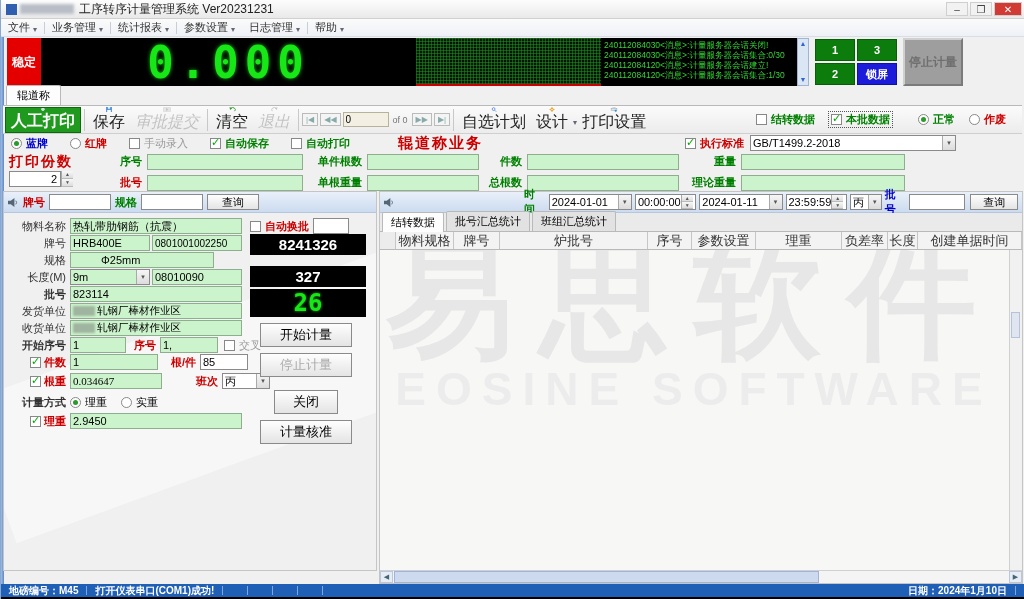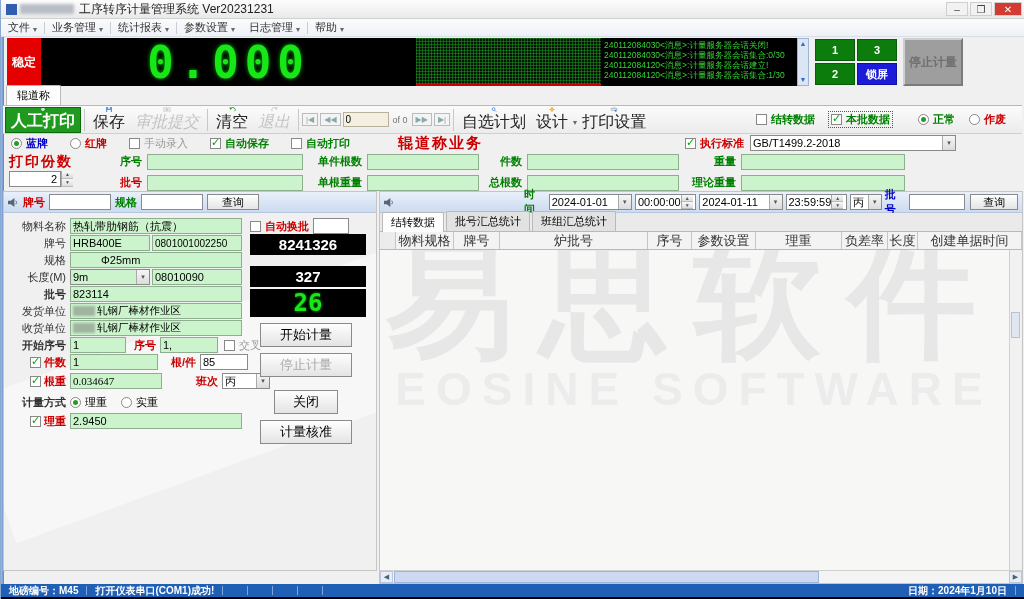--- a/index.html
+++ b/index.html
@@ -376,21 +376,21 @@
         </span>
       <input class="in-white" style="width: 36px; margin-left: 4px;" value="">
     </div>
     <div class="lrow" style="top:43px;left:4px">
       <span class="llab">牌号</span>
       <input class="in-green" style="width: 80px;" value="HRB400E">
       <input class="in-green" style="width: 90px; margin-left: 2px; font-size: 10px;" value="0801001002250">
     </div>
     <div class="lrow" style="top:60px;left:4px">
       <span class="llab">规格</span>
-      <input class="in-green" style="width: 172px; padding-left: 30px;" value="Φ25mm">
+      <input class="in-green" style="width: 144px; padding-left: 30px;" value="Φ25mm">
     </div>
     <div class="lrow" style="top:77px;left:4px">
       <span class="llab">长度(M)</span>
       <span class="selbox" style="width:80px;background:#ccf4cc">
           <span>9m</span>
           <span class="dd">▾</span>
         </span>
       <input class="in-green" style="width: 90px; margin-left: 2px;" value="08010090">
     </div>
     <div class="lrow" style="top:94px;left:4px">

